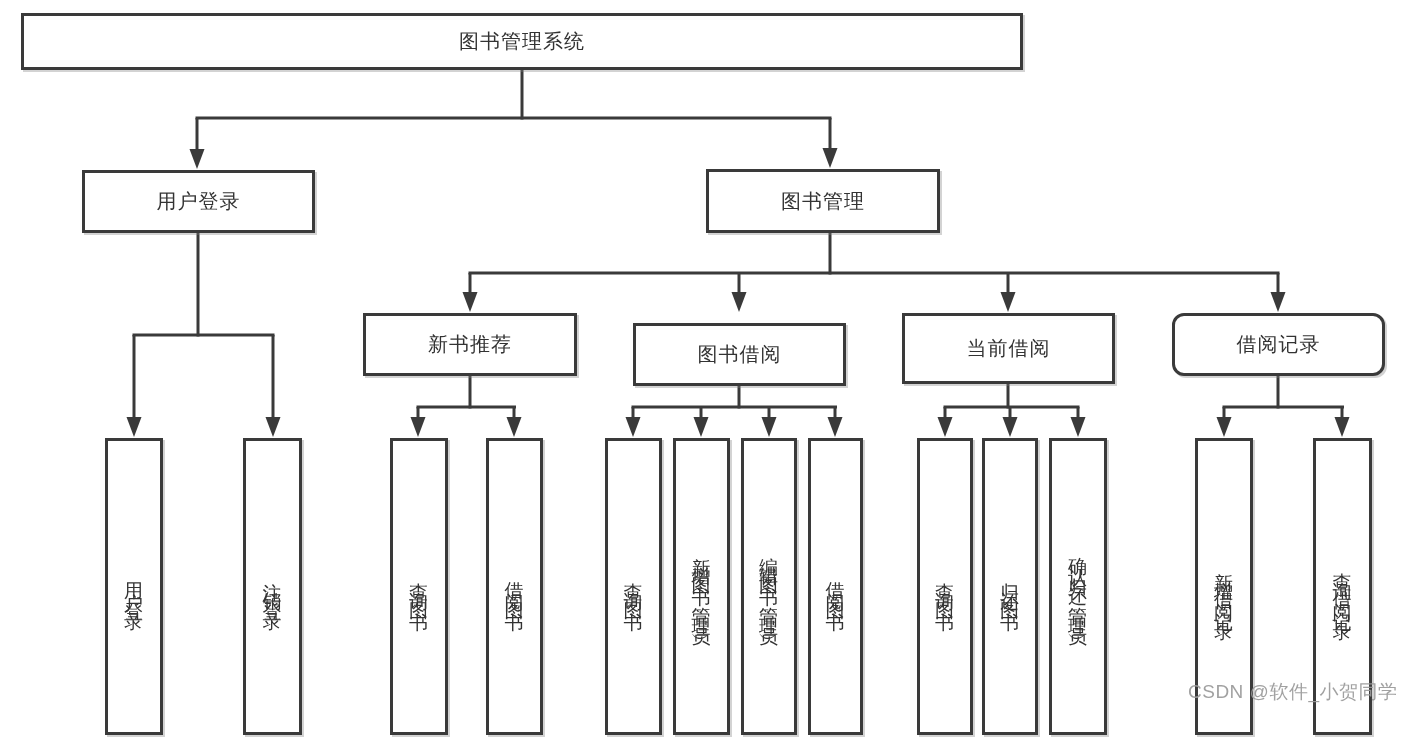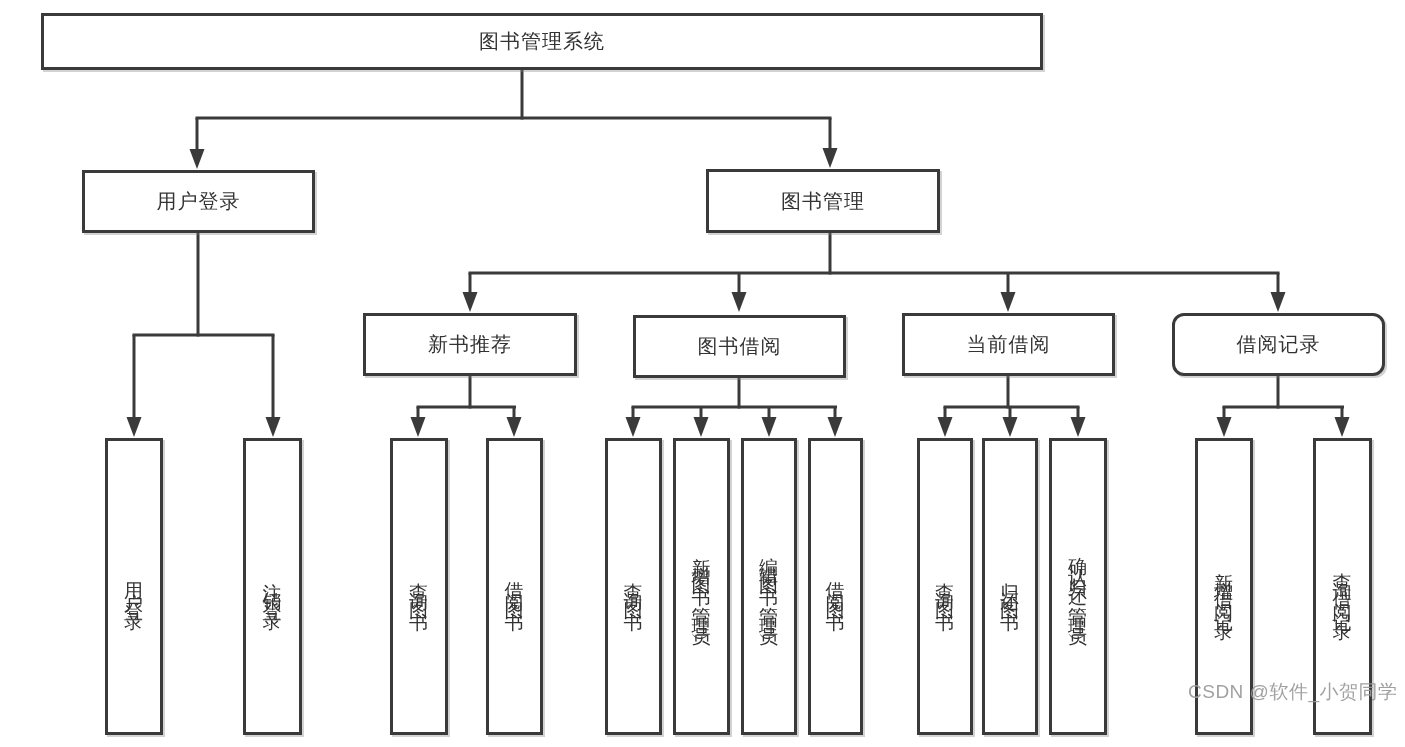--- a/index.html
+++ b/index.html
@@ -117,28 +117,28 @@
     <line x1="1010" y1="407" x2="1010" y2="419"></line>
       <polygon points="1002.5,417 1017.5,417 1010,437"></polygon>
     <line x1="1078" y1="407" x2="1078" y2="419"></line>
       <polygon points="1070.5,417 1085.5,417 1078,437"></polygon>
     <line x1="1224" y1="407" x2="1224" y2="419"></line>
       <polygon points="1216.5,417 1231.5,417 1224,437"></polygon>
     <line x1="1342" y1="407" x2="1342" y2="419"></line>
       <polygon points="1334.5,417 1349.5,417 1342,437"></polygon>
   </svg>
 
-  <div class="box" style="left:21px; top:13px; width:1002px; height:57px;margin-left:20px;">图书管理系统</div>
+  <div class="box" style="left:21px; top:13px; width:1002px; height:57px;">图书管理系统</div>
 
   <div class="box" style="left:82px; top:170px; width:233px; height:63px;">用户登录</div>
   <div class="box" style="left:706px; top:169px; width:234px; height:64px;">图书管理</div>
 
   <div class="box" style="left:363px; top:313px; width:214px; height:63px;">新书推荐</div>
-  <div class="box" style="left:633px; top:315px; width:213px; height:63px;">图书借阅</div>
-  <div class="box" style="left:902px; top:313px; width:213px; height:63px;">当前借阅</div>
+  <div class="box" style="left:633px; top:323px; width:213px; height:63px;">图书借阅</div>
+  <div class="box" style="left:902px; top:313px; width:213px; height:71px;">当前借阅</div>
   <div class="box" style="left:1172px; top:313px; width:213px; height:63px;border-radius:12px;">借阅记录</div>
 
   <div class="box vbox" style="left:105px; top:438px; width:58px; height:297px;">用户登录</div>
   <div class="box vbox" style="left:243px; top:438px; width:59px; height:297px;">注销登录</div>
 
   <div class="box vbox" style="left:390px; top:438px; width:58px; height:297px;">查询图书</div>
   <div class="box vbox" style="left:486px; top:438px; width:57px; height:297px;">借阅图书</div>
 
   <div class="box vbox" style="left:605px; top:438px; width:57px; height:297px;">查询图书</div>
   <div class="box vbox" style="left:673px; top:438px; width:57px; height:297px;">新增图书（管理员）</div>

